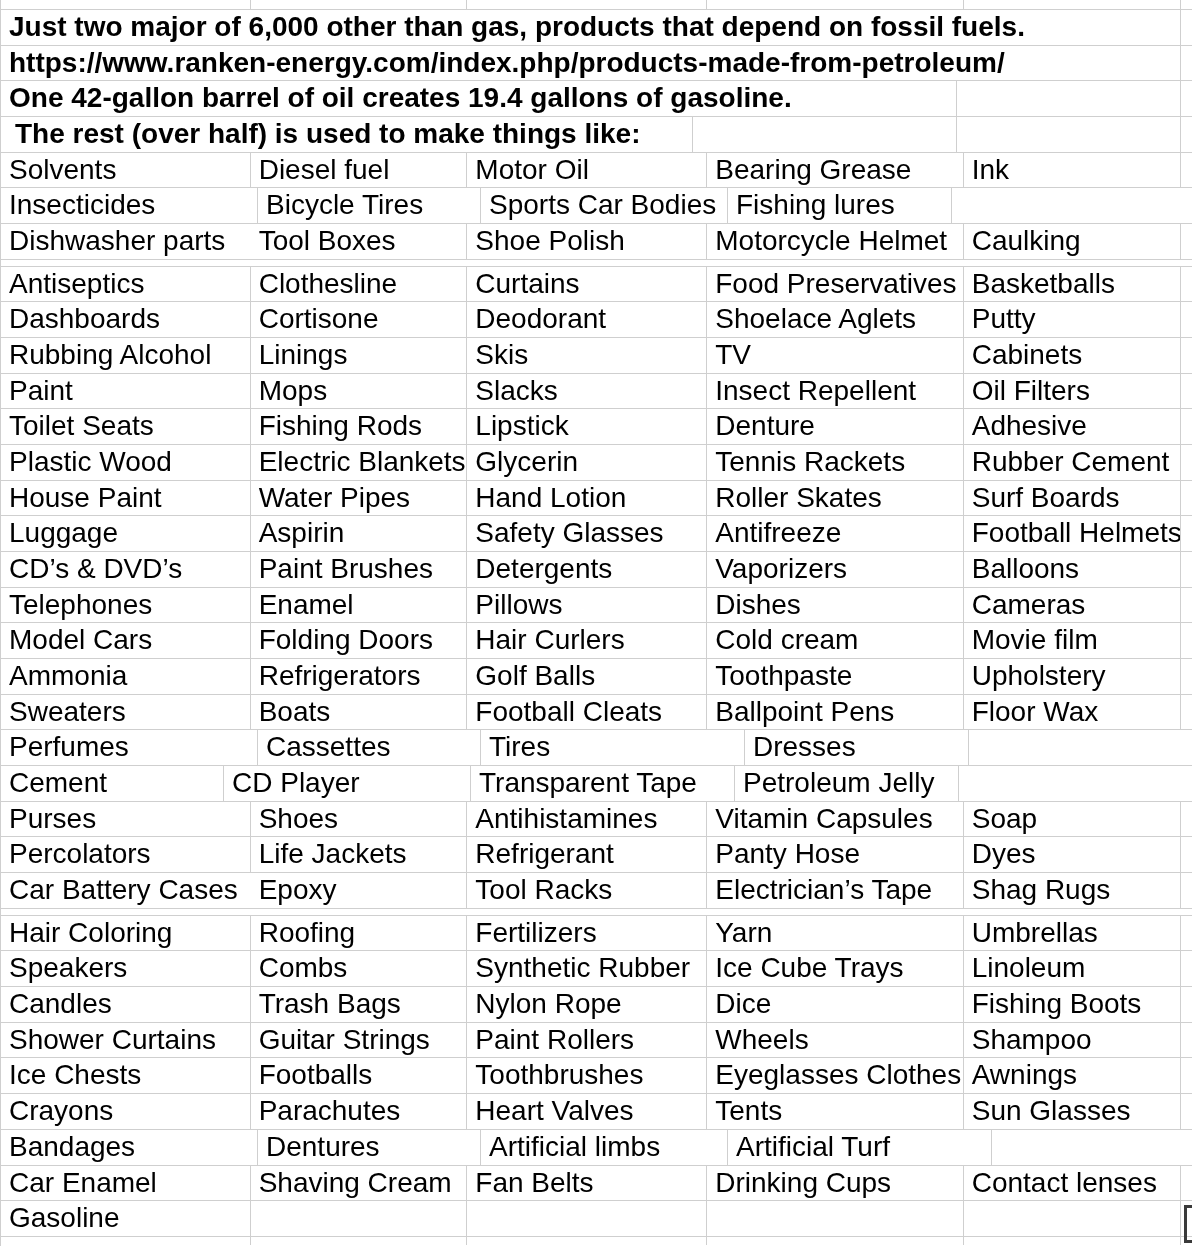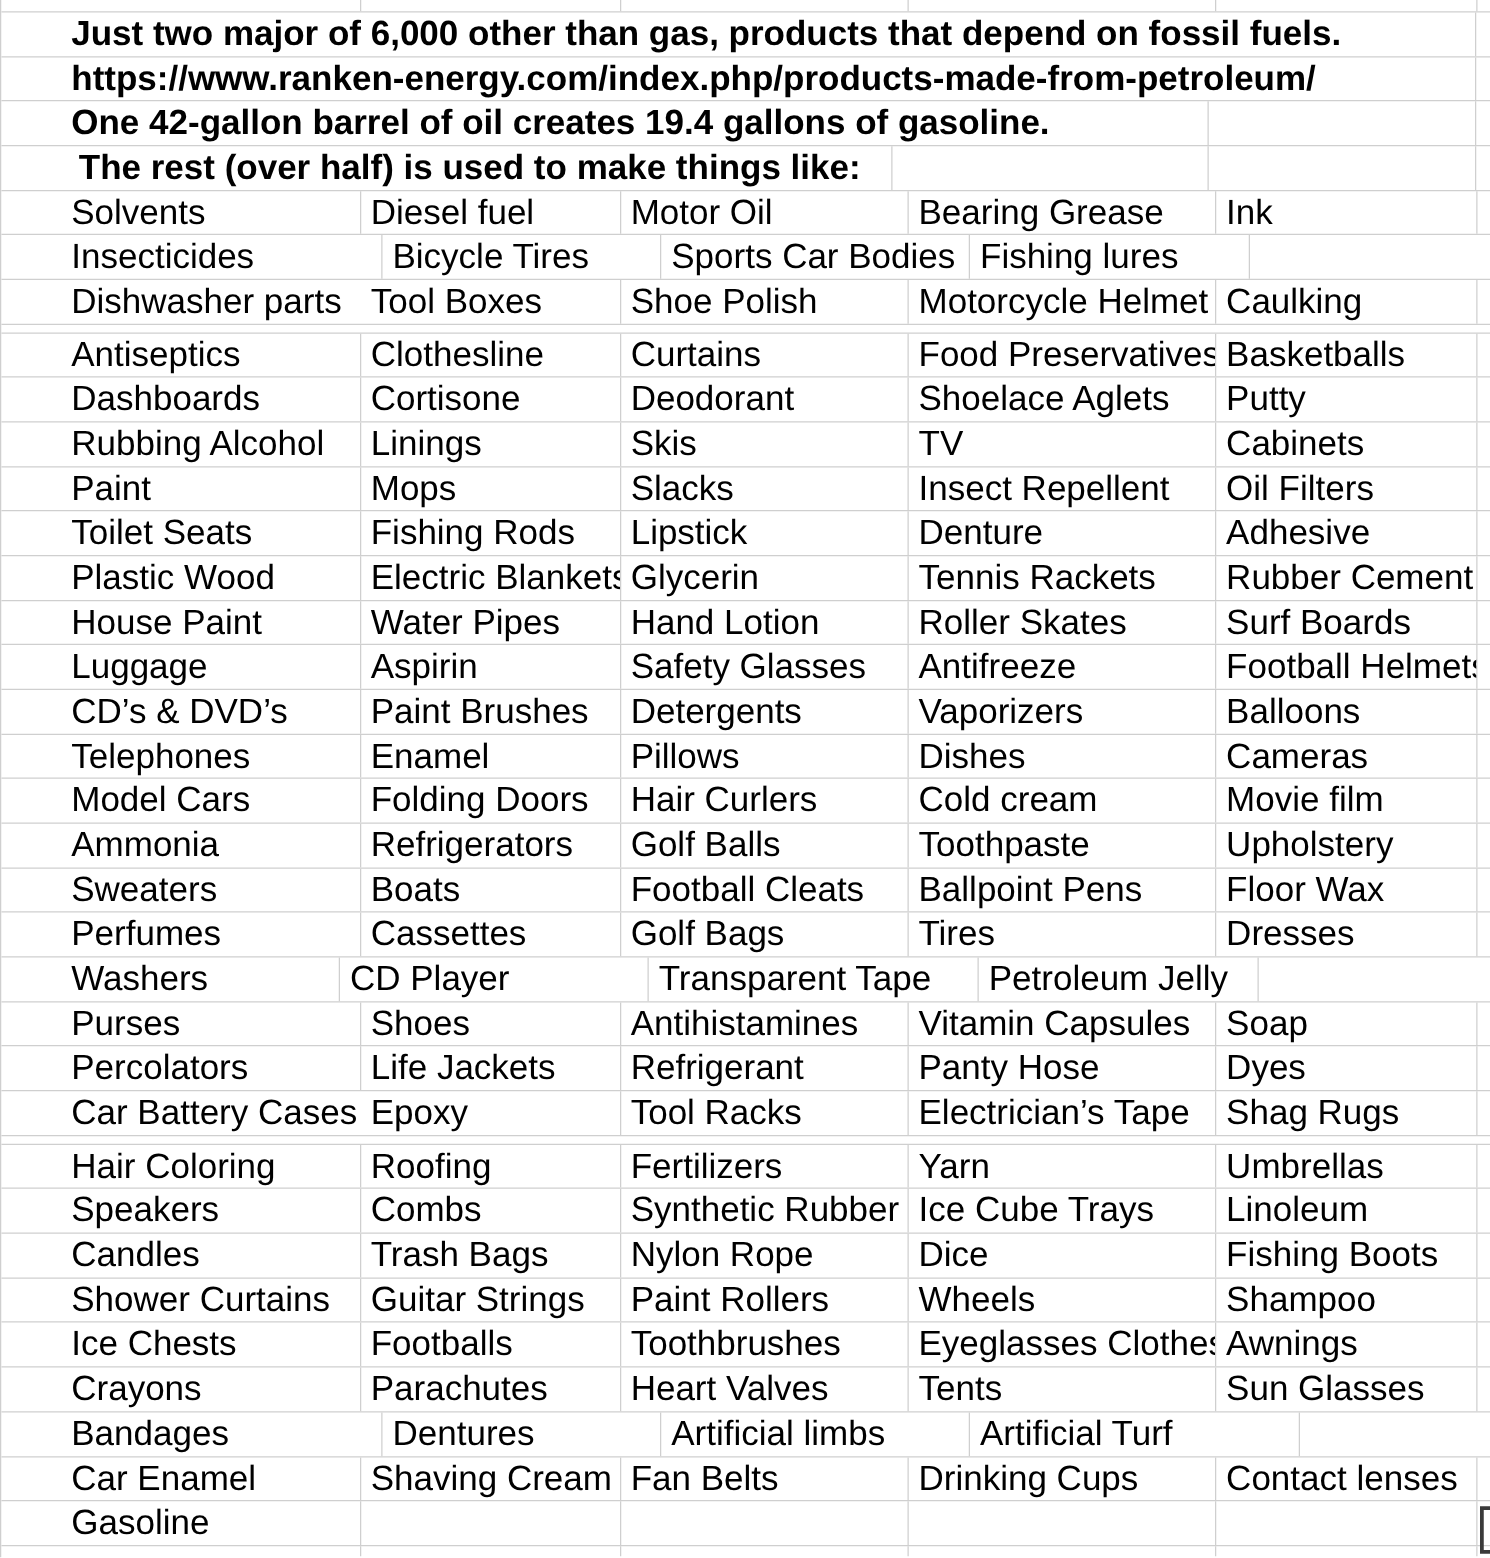--- a/index.html
+++ b/index.html
@@ -18,21 +18,20 @@
     border-left:1px solid var(--grid);
     box-sizing:border-box;
     font-family:"Liberation Sans", sans-serif;
     color:var(--txt);
   }
   .row{
     display:flex;
     height:var(--rh);
     border-bottom:1px solid var(--grid);
     box-sizing:border-box;
-    padding-left:48px;
   }
   .row.tiny{height:10px;}
   .row.sep{height:7px;}
   .row.partial{height:8px;border-bottom:none;}
   .cell{
     box-sizing:border-box;
     height:100%;
     border-right:1px solid var(--grid);
     white-space:nowrap;
     overflow:hidden;
@@ -219,27 +218,26 @@
         <div class="cell c0">Sweaters</div>
         <div class="cell c1">Boats</div>
         <div class="cell c2">Football Cleats</div>
         <div class="cell c3">Ballpoint Pens</div>
         <div class="cell c4">Floor Wax</div>
         <div class="cell c5 empty"></div>
       </div>
       <div class="row">
         <div class="cell c0">Perfumes</div>
         <div class="cell c1">Cassettes</div>
-        <div class="cell c2">Golf Bags</div>
         <div class="cell c3">Tires</div>
         <div class="cell c4">Dresses</div>
         <div class="cell c5 empty"></div>
       </div>
       <div class="row">
-        <div class="cell c1">Washers</div>
+        <div class="cell c1">Cement</div>
         <div class="cell c2">CD Player</div>
         <div class="cell c3">Transparent Tape</div>
         <div class="cell c4">Petroleum Jelly</div>
         <div class="cell c5 empty"></div>
       </div>
       <div class="row">
         <div class="cell c0">Purses</div>
         <div class="cell c1">Shoes</div>
         <div class="cell c2">Antihistamines</div>
         <div class="cell c3">Vitamin Capsules</div>

